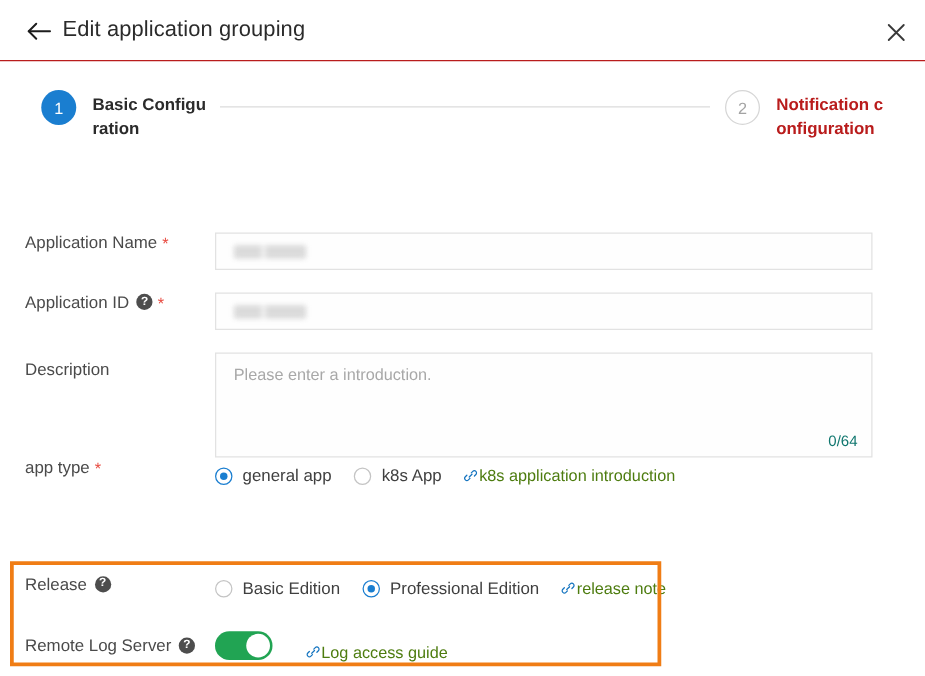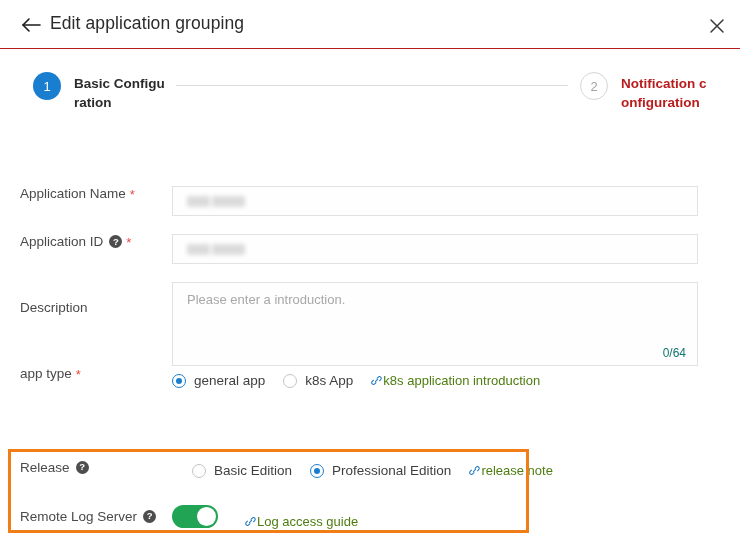--- a/index.html
+++ b/index.html
@@ -188,21 +188,21 @@
     font-size: 12px;
     color: #0f766e;
   }
 
   
   .row-app-name { margin-top: 22px; }
   .row-app-id   { margin-top: 18px; }
   .row-desc     { margin-top: 18px; }
   .row-apptype  { }
 
-  .lbl-tall { align-items: flex-start; padding-top: 6px; margin-top: 12px; }
+  .lbl-tall { align-items: flex-start; padding-top: 6px; }
 
   
   .radio-group {
     display: flex;
     align-items: flex-end;
     height: 22px;
   }
   .radio {
     display: flex;
     align-items: center;
@@ -280,21 +280,20 @@
     z-index: 5;
   }
 
   .row-release {
     position: absolute;
     left: 0; top: 450px;
     width: 740px;
     display: flex;
     align-items: center;
     height: 34px;
-    gap: 20px;
   }
   .row-remotelog {
     position: absolute;
     left: 0; top: 500px;
     width: 740px;
     display: flex;
     align-items: center;
     height: 32px;
   }
   .inline-field {

